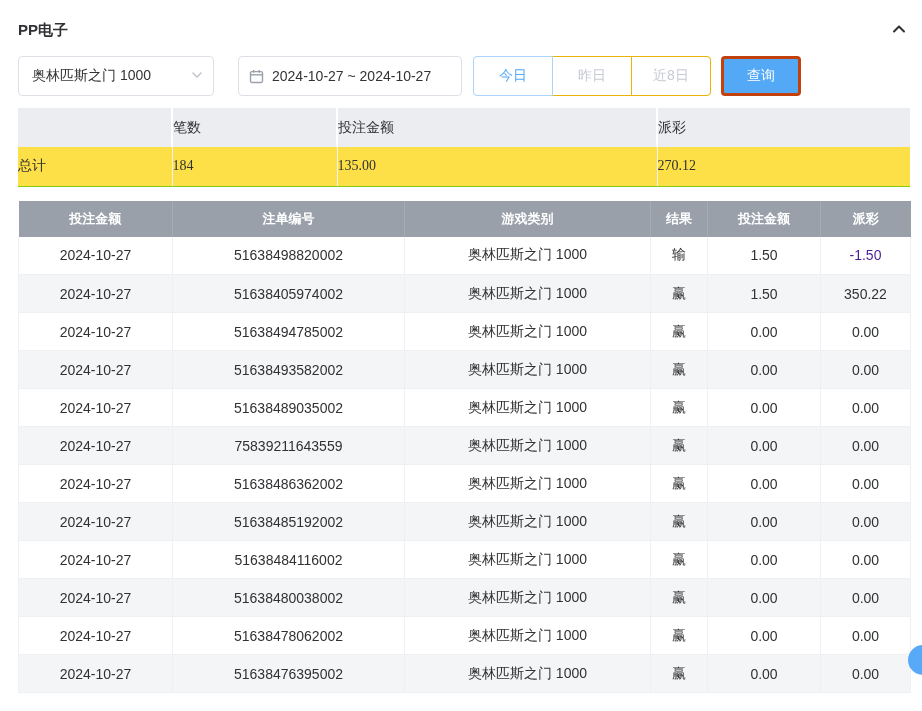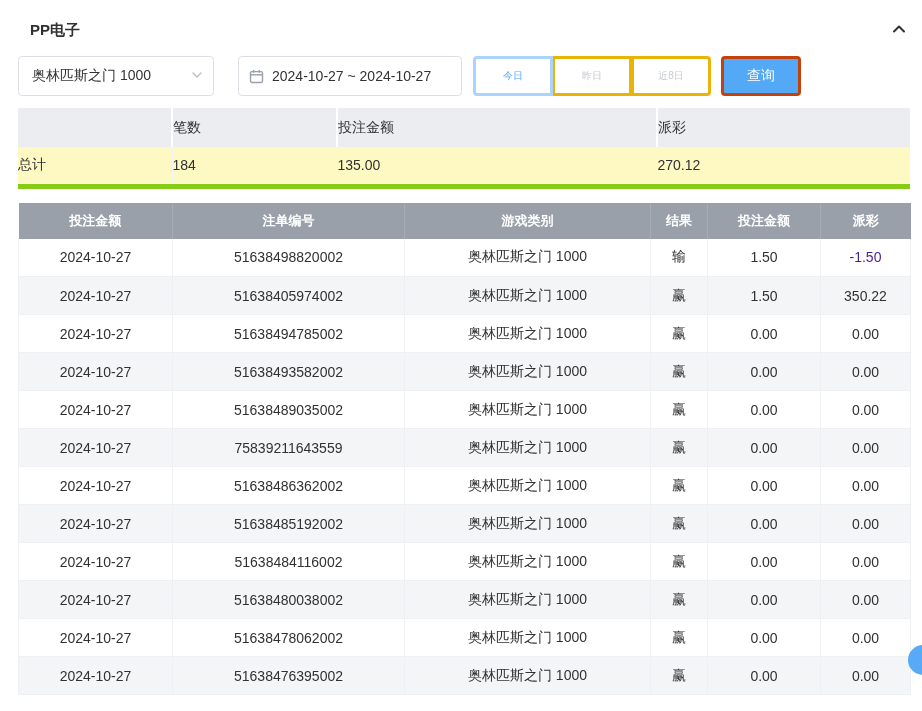--- a/index.html
+++ b/index.html
@@ -13,21 +13,21 @@
   }
   .page { padding: 18px 12px 0 18px; }
 
   
   .top-bar {
     display: flex;
     justify-content: space-between;
     align-items: center;
     height: 24px;
   }
-  .panel-title { font-size: 15px; font-weight: bold; color: #303133; margin-left: 12px; }
+  .panel-title { font-size: 15px; font-weight: bold; color: #303133; }
   .collapse-btn {
     width: 22px; height: 22px;
     display: flex; align-items: center; justify-content: center;
     cursor: pointer; background: none; border: none;
   }
 
   
   .filter-row {
     display: flex;
     align-items: center;
@@ -51,22 +51,22 @@
     display: flex; align-items: center;
     padding: 0 10px;
     font-size: 14px; color: #333;
     cursor: pointer;
   }
   .date-box .cal { margin-right: 8px; display: flex; align-items: center; }
   .range-group { display: flex; margin-left: 11px; }
   .range-btn {
     width: 80px; height: 40px;
     background: #fff;
-    border: 3px solid #eab308;
-    font-size: 10px;
+    border: 1px solid #eab308;
+    font-size: 14px;
     color: #c6cad2;
     cursor: pointer;
     font-family: inherit;
   }
   .range-btn + .range-btn { margin-left: -1px; }
   .range-btn:first-child { border-radius: 4px 0 0 4px; }
   .range-btn:last-child  { border-radius: 0 4px 4px 0; }
   .range-btn.active {
     border-color: #aad4fb;
     color: #54a9f7;
@@ -90,24 +90,25 @@
   .summary-table thead th {
     background: #ebedf0;
     height: 39px;
     font-weight: 400;
     color: #303133;
     border-right: 2px solid #ffffff;
   }
   .summary-table thead th:last-child { border-right: none; }
   .summary-table tbody td {
     height: 39px;
-    background: #fef9c3;
+    background: #fde047;
     color: #303133;
     border-right: 1px solid #f2f3f5;
-    border-bottom: 5px solid #84cc16;
+    border-bottom: 1px solid #84cc16;
+    font-family: Liberation Serif, serif;
   }
   .summary-table tbody td:last-child { border-right: none; }
 
   
   .bet-table { width: 892px; margin-top: 14px; font-size: 14px; text-align: center; }
   .bet-table thead th {
     background: #9aa0aa;
     color: #ffffff;
     height: 36px;
     font-size: 13px;

